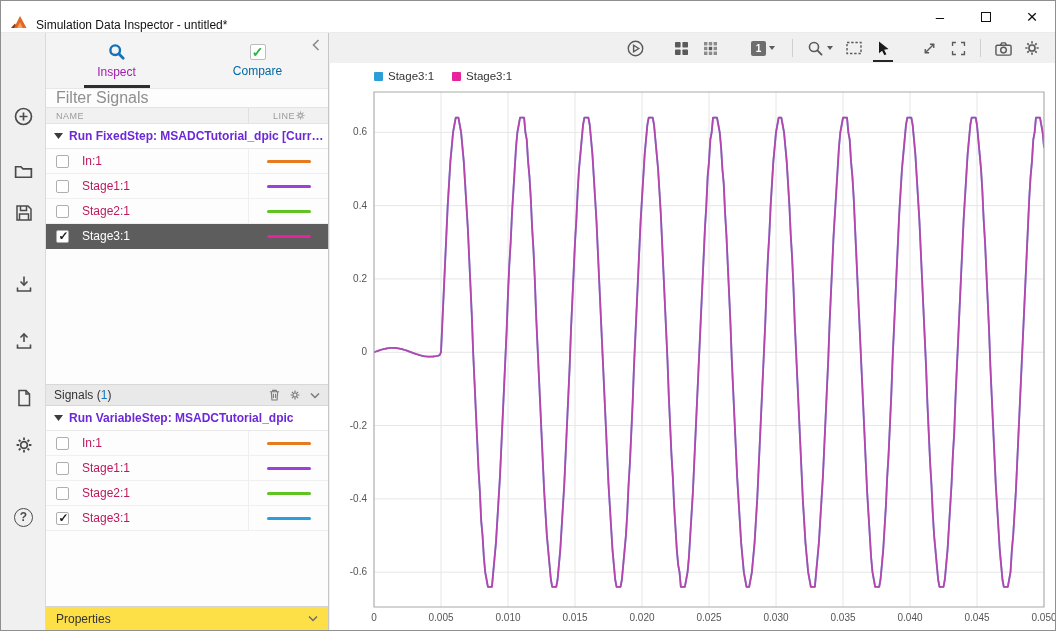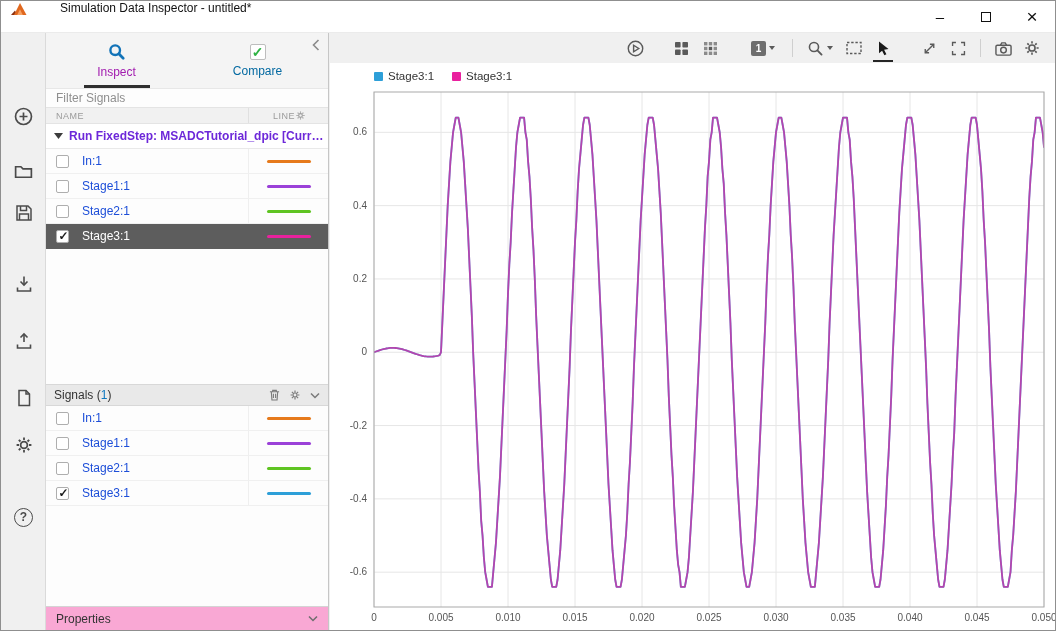--- a/index.html
+++ b/index.html
@@ -1,20 +1,20 @@
 <!DOCTYPE html>
 <html><head>
 <meta charset="utf-8">
 <style>
   * { box-sizing: border-box; margin: 0; padding: 0; }
   body { background:#cfcfcf; font-family:"Liberation Sans", sans-serif; }
   .window { position:relative; width:1056px; height:631px; background:#fff; overflow:hidden; border:1px solid #8f8f8f; }
 
   
-  .titlebar { position:absolute; left:0; top:0; right:0; height:32px; background:#fff; display:flex; align-items:flex-start; border-bottom:1px solid #ebebeb;gap:24px; }
+  .titlebar { position:absolute; left:0; top:0; right:0; height:32px; background:#fff; display:flex; align-items:flex-end; border-bottom:1px solid #ebebeb; }
   .app-icon { margin-left:9px; display:flex; }
   .title-text { margin-left:8px; font-size:12px; color:#111; }
   .win-controls { margin-left:auto; display:flex; height:100%; }
   .win-btn { width:46px; height:100%; display:flex; align-items:center; justify-content:center; color:#111; font-size:15px; }
   .max-box { width:10px; height:10px; border:1px solid #111; display:inline-block; }
   .close-glyph { font-size:19px; line-height:1; }
 
   
   .app { position:absolute; left:0; top:32px; right:0; bottom:0; background:#f0f0f0; }
 
@@ -27,49 +27,49 @@
   .sidebar { position:absolute; left:45px; top:0; width:283px; bottom:0; background:#fdfdfd; border-right:1px solid #c6c6c6; display:flex; flex-direction:column; }
   .tabbar { position:relative; height:56px; background:#f4f4f4; display:flex; border-bottom:1px solid #e7e7e7; flex:0 0 auto; }
   .tab { flex:1; display:flex; flex-direction:column; align-items:center; justify-content:center; gap:4px; position:relative; }
   .tab-label { font-size:12px; color:#0369a1; }
   .tab.active .tab-label { color:#a21caf; }
   .tab.active::after { content:""; position:absolute; bottom:0; left:50%; transform:translateX(-50%); width:66px; height:3px; background:#2f2f2f; }
   .collapse-btn { position:absolute; top:4px; right:4px; width:16px; height:16px; display:flex; align-items:center; justify-content:center; }
   .compare-ic { width:16px; height:16px; border:1px solid #bdbdbd; background:#fff; border-radius:2px; display:flex; align-items:center; justify-content:center; font-size:14px; font-weight:bold; color:#2eb344; line-height:1; }
 
   .filter-row { flex:0 0 18px; display:flex; align-items:center; }
-  .filter-input { width:100%; height:18px; border:0; background:transparent; padding:0 10px; font-size:12px; color:#333; outline:none; font-family:"Liberation Sans", sans-serif; }
+  .filter-input { width:100%; height:18px; border:0; background:transparent; padding:0 10px; font-size:16px; color:#333; outline:none; font-family:"Liberation Sans", sans-serif; }
   .filter-input::placeholder { color:#8f8f8f; }
 
   .hdr-row { flex:0 0 17px; display:flex; align-items:stretch; background:#f1f1f1; border-top:1px solid #e4e4e4; border-bottom:1px solid #e4e4e4; font-size:9px; color:#9b9b9b; letter-spacing:0.5px; }
   .h-name { flex:1; display:flex; align-items:center; padding-left:10px; }
   .h-line { width:80px; border-left:1px solid #e0e0e0; display:flex; align-items:center; justify-content:center; padding:0 6px 0 8px; }
 
   .grp-row { flex:0 0 25px; display:flex; align-items:center; background:#fff; border-bottom:1px solid #e9e9e9; font-weight:bold; font-size:12px; color:#6d28d9; white-space:nowrap; overflow:hidden; }
   .grp-caret { margin:0 6px 0 8px; display:flex; flex:0 0 auto; }
   .grp-title { overflow:hidden; text-overflow:ellipsis; }
 
   .sig-row { flex:0 0 25px; display:flex; align-items:stretch; background:#fdfdfd; border-bottom:1px solid #f0f0f0; }
   .cb { width:13px; height:13px; border:1px solid #aeaeae; background:#fff; border-radius:2px; margin-left:10px; align-self:center; position:relative; flex:0 0 auto; }
   .cb.checked::after { content:"✓"; position:absolute; left:0; top:-2px; width:13px; text-align:center; font-size:12px; font-weight:bold; color:#1a1a1a; }
-  .sname { margin-left:13px; font-size:12px; color:#1d4ed8; align-self:center; flex:1; overflow:hidden; }
+  .sname { margin-left:13px; font-size:12px; color:#be185d; align-self:center; flex:1; overflow:hidden; }
   .lcell { width:80px; border-left:1px solid #efefef; display:flex; align-items:center; justify-content:center; flex:0 0 auto; }
   .sw { width:44px; height:3px; border-radius:2px; display:block; }
   .sig-row.selected { background:#5d5d5d; border-bottom-color:#5d5d5d; }
   .sig-row.selected .sname { color:#fff; }
   .sig-row.selected .lcell { border-left-color:transparent; }
 
   .filler1 { flex:0 0 135px; background:#fdfdfd; }
   .filler2 { flex:1 1 auto; background:#fdfdfd; }
 
   .archive-bar { flex:0 0 22px; background:#e9e9e9; border-top:1px solid #d8d8d8; border-bottom:1px solid #d8d8d8; display:flex; align-items:center; padding:0 8px; font-size:12px; color:#333; }
   .archive-count { color:#0f78c0; }
   .archive-icons { margin-left:auto; display:flex; align-items:center; gap:9px; }
 
-  .props-bar { flex:0 0 24px; background:#f9a8d4; border-top:1px solid #d4d4d4; display:flex; align-items:center; padding:0 10px; font-size:12px; color:#333; }
+  .props-bar { flex:0 0 24px; background:#fde047; border-top:1px solid #d4d4d4; display:flex; align-items:center; padding:0 10px; font-size:12px; color:#333; }
   .props-bar .chev { margin-left:auto; display:flex; }
 
   
   .main { position:absolute; left:329px; top:0; right:0; bottom:0; background:#fff; }
   .chart-toolbar { position:absolute; left:0; top:0; right:0; height:30px; background:#f0f0f0; display:flex; align-items:center; justify-content:flex-end; padding-right:10px; gap:3px; }
   .tb-btn { width:26px; height:26px; display:flex; align-items:center; justify-content:center; position:relative; }
   .tb-btn.active::after { content:""; position:absolute; left:3px; right:3px; bottom:-1px; height:2px; background:#262626; }
   .tb-sep { width:1px; height:18px; background:#cfcfcf; margin:0 6px; }
   .tb-group-gap { width:14px; }
   .dd-caret { width:0; height:0; border-left:3.5px solid transparent; border-right:3.5px solid transparent; border-top:4px solid #5a5a5a; margin-left:3px; }
@@ -269,20 +269,28 @@
                 <circle cx="10" cy="10" r="3.4"></circle>
                 <path d="M10 2.6 V5 M10 15 V17.4 M2.6 10 H5 M15 10 H17.4 M4.8 4.8 L6.5 6.5 M13.5 13.5 L15.2 15.2 M15.2 4.8 L13.5 6.5 M6.5 13.5 L4.8 15.2"></path>
               </g>
             </svg>
           <svg width="10" height="7" viewBox="0 0 10 7">
               <path d="M1 1.5 L5 5.5 L9 1.5" stroke="#7a7a7a" stroke-width="1.5" fill="none"></path>
             </svg>
         </span>
       </div>
 
+      <div class="grp-row">
+        <span class="grp-caret">
+            <svg width="9" height="6" viewBox="0 0 9 6">
+              <path d="M0 0 L9 0 L4.5 6 Z" fill="#3c3c3c"></path>
+            </svg>
+          </span>
+        <span class="grp-title">Run VariableStep: MSADCTutorial_dpic</span>
+      </div>
 
       <div class="sig-row">
         <span class="cb"></span>
         <span class="sname">In:1</span>
         <span class="lcell">
             <i class="sw" style="background: rgb(230, 122, 28);"></i>
           </span>
       </div>
       <div class="sig-row">
         <span class="cb"></span>

